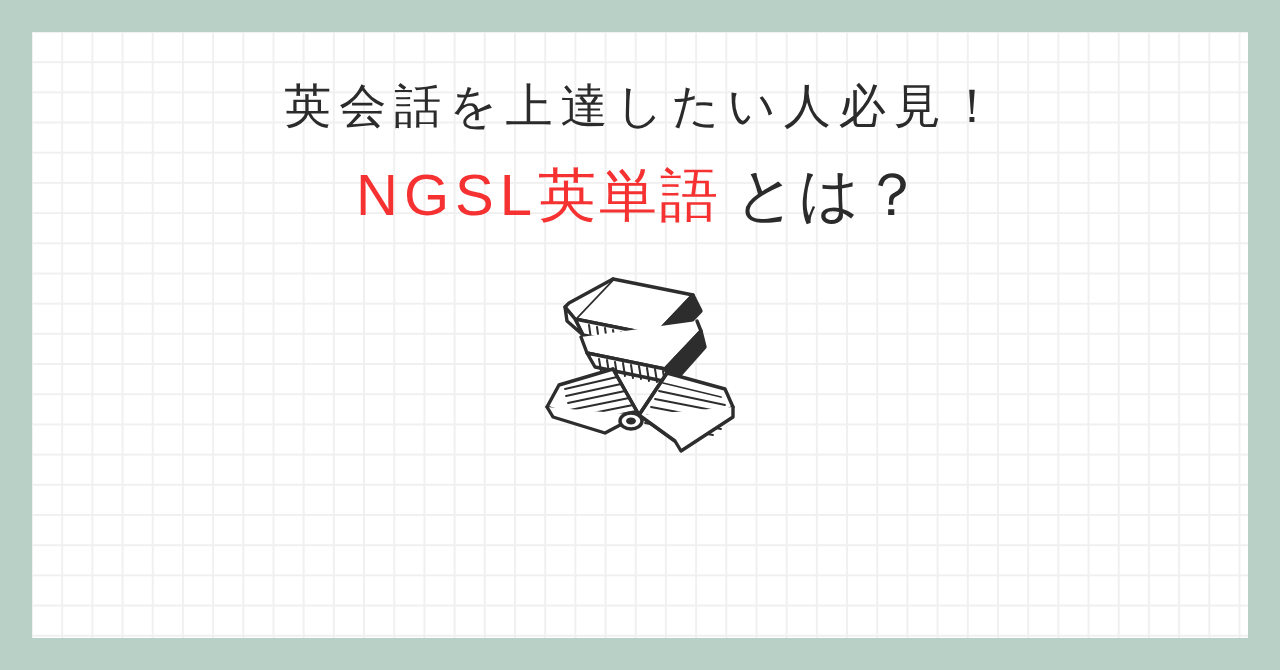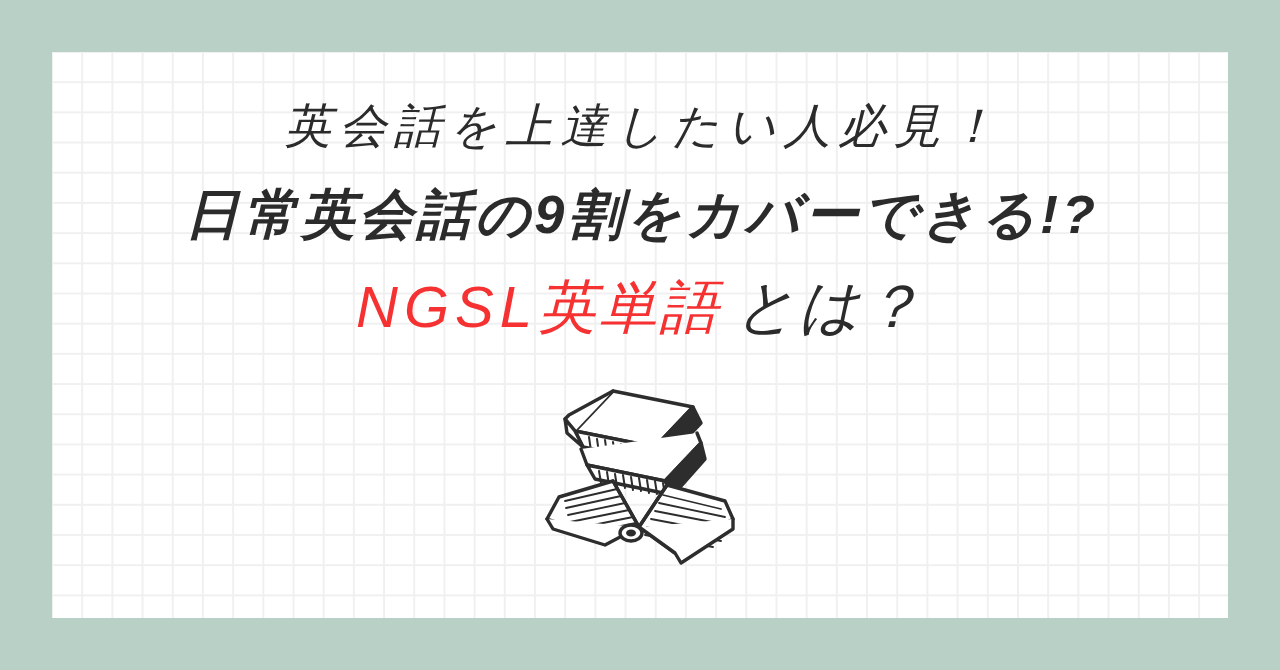--- a/index.html
+++ b/index.html
@@ -13,22 +13,21 @@
     overflow: hidden;
     font-family: "Liberation Sans", "DejaVu Sans", sans-serif;
   }
 
   .thumbnail {
     position: relative;
     width: 1280px;
     height: 670px;
     box-sizing: border-box;
     background: #b8d0c6;
-    padding: 52px;
-    font-style: italic;
+    padding: 32px;
   }
 
   .card {
     position: relative;
     width: 100%;
     height: 100%;
     box-sizing: border-box;
     background-color: #ffffff;
     background-image:
       linear-gradient(to right, #f0f0f0 1.5px, transparent 1.5px),
@@ -110,21 +109,20 @@
 </style>
 </head>
 <body>
 
 <div class="thumbnail">
   <div class="card">
     <div class="content">
 
       <div class="headline line-1">英会話を上達したい人必見！</div>
 
-      <div class="headline line-2">日常英会話の9割をカバーできる!?</div>
 
       <div class="headline line-3">
         <span class="accent accent-latin">NGSL</span><span class="accent">英単語</span><span class="tail">とは？</span>
       </div>
 
       <div class="illustration">
         <svg viewBox="0 0 210 190" xmlns="http://www.w3.org/2000/svg">
           <g fill="none" stroke="#2d2d2d" stroke-width="3.4" stroke-linejoin="round" stroke-linecap="round">
 
             <path d="M78 14 L158 30 L120 70 L40 54 Z" fill="#ffffff"></path>

